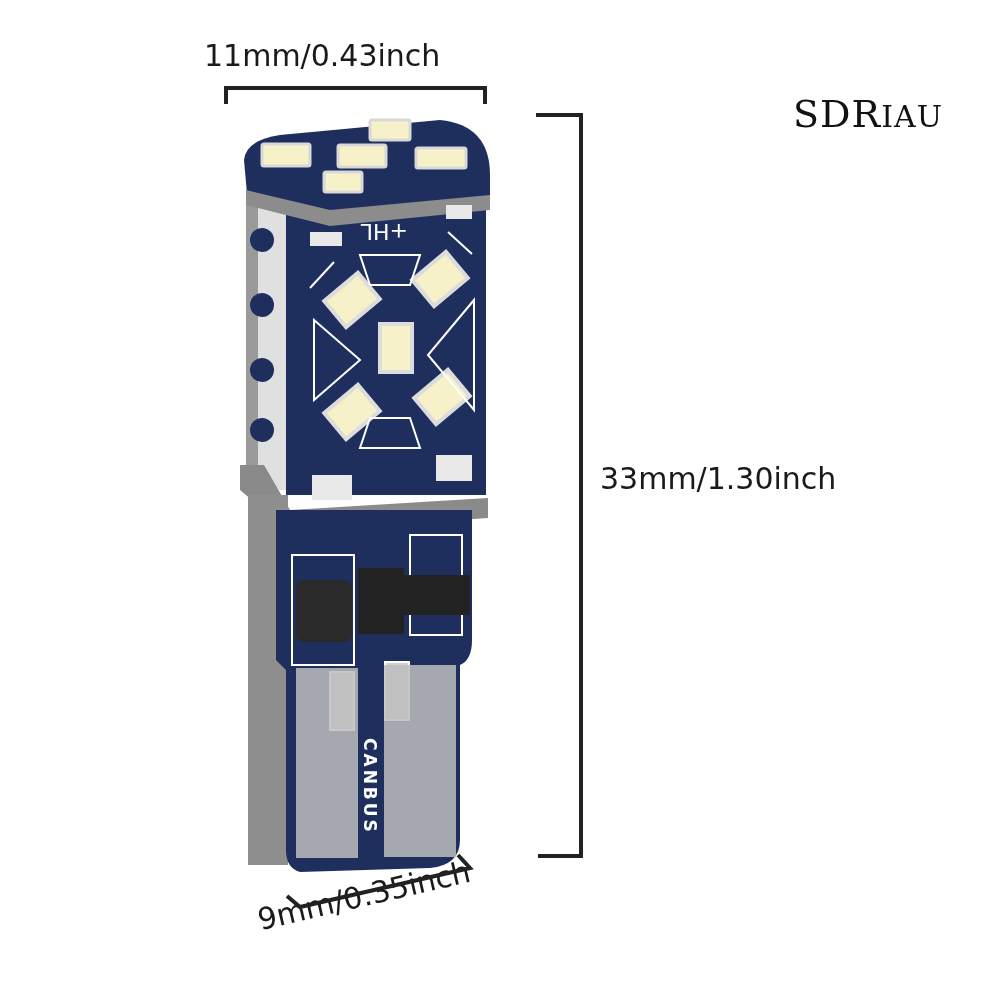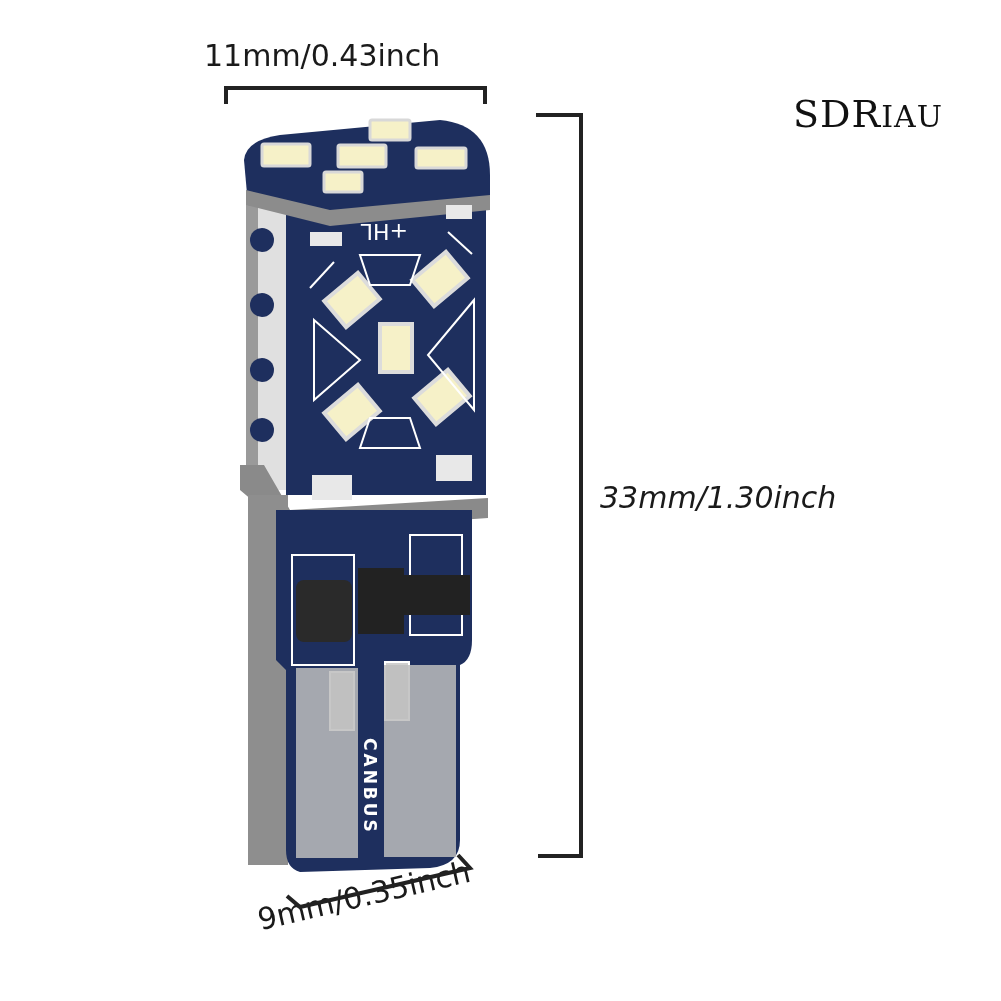--- a/index.html
+++ b/index.html
@@ -1,21 +1,21 @@
 <!DOCTYPE html>
 <html><head>
 <meta charset="utf-8">
 <style>
   html, body { margin:0; padding:0; background:#ffffff; }
   body { width:1001px; height:1001px; position:relative; overflow:hidden; font-family:"DejaVu Sans", sans-serif; }
   .brand { position:absolute; left:793px; top:92px; font-family:"DejaVu Serif", serif; font-size:38px; color:#111; letter-spacing:1px; }
   .brand .small { font-size:30px; }
   .dim-label { position:absolute; color:#1a1a1a; font-family:"DejaVu Sans", sans-serif; font-size:30px; white-space:nowrap; }
   .dim-top { left:204px; top:38px; }
-  .dim-right { left:600px; top:480px;font-style:italic; }
+  .dim-right { left:600px; top:461px; }
   .dim-bottom { left:262px; top:902px; transform:rotate(-13deg); transform-origin:left bottom; }
   svg.art { position:absolute; left:0; top:0; }
 </style>
 </head>
 <body>
 
 <div class="brand"><span>SDR</span><span class="small">IAU</span></div>
 
 <div class="dim-label dim-top">11mm/0.43inch</div>
 <div class="dim-label dim-right">33mm/1.30inch</div>

